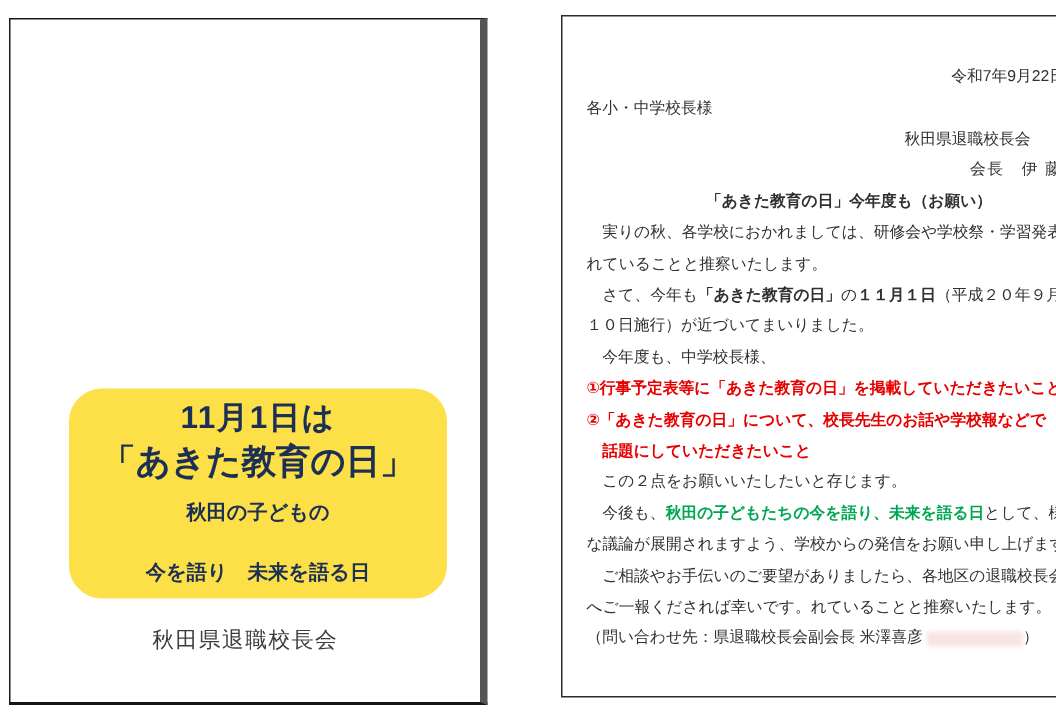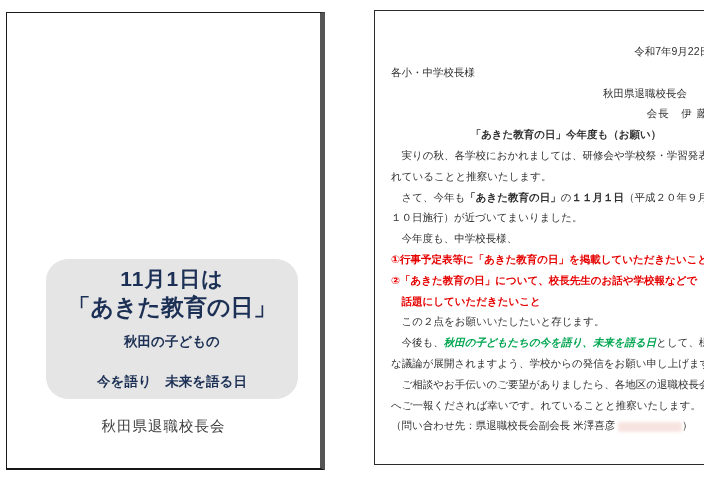--- a/index.html
+++ b/index.html
@@ -11,21 +11,21 @@
   
   .page-left {
     position:absolute; left:6px; top:12px; width:319px; height:458px;
     background:#ffffff;
     border:1px solid #1a1a1a;
     border-right:5px solid #555555;
     border-bottom:2px solid #161616;
   }
   .cover-box {
     position:absolute; left:39px; top:246px; width:252px; height:140px;
-    background:#e5e5e5; border-radius:22px;
+    background:#fde047; border-radius:22px;
     display:flex; flex-direction:column; align-items:center; justify-content:center;
   }
   .cover-title1 { color:#1c3055; font-weight:bold; font-size:21px; line-height:26px; letter-spacing:1px; }
   .cover-title2 { color:#1c3055; font-weight:bold; font-size:23px; line-height:30px; }
   .cover-sub    { color:#1c3055; font-weight:bold; font-size:13.5px; line-height:20px; margin-top:20px; }
   .cover-sub.first { margin-top:10px; }
   .cover-footer {
     position:absolute; left:0; top:404px; width:100%;
     text-align:center; color:#3d3d3d; font-size:14.5px; letter-spacing:1px;
   }
@@ -41,21 +41,21 @@
     font-size:10.5px; color:#303030; line-height:20.8px;
   }
   .line { white-space:nowrap; height:20.8px; }
   .t-right { text-align:right; }
   .pr-date { padding-right:31px; }
   .pr-org  { padding-right:54px; }
   .pr-name { padding-right:2px;  letter-spacing:1px; }
   .t-center { text-align:center; }
   .bold { font-weight:bold; }
   .red   { color:#e60000; font-weight:bold; }
-  .green { color:#00a651; font-weight:bold;font-style:italic; }
+  .green { color:#00a651; font-weight:bold; }
   .redact {
     display:inline-block; width:64px; height:10px; vertical-align:middle;
     background:#f2cfc9; opacity:.55; border-radius:2px; filter:blur(1.5px);
   }
 </style>
 </head>
 <body>
 
 <div class="canvas">
 

